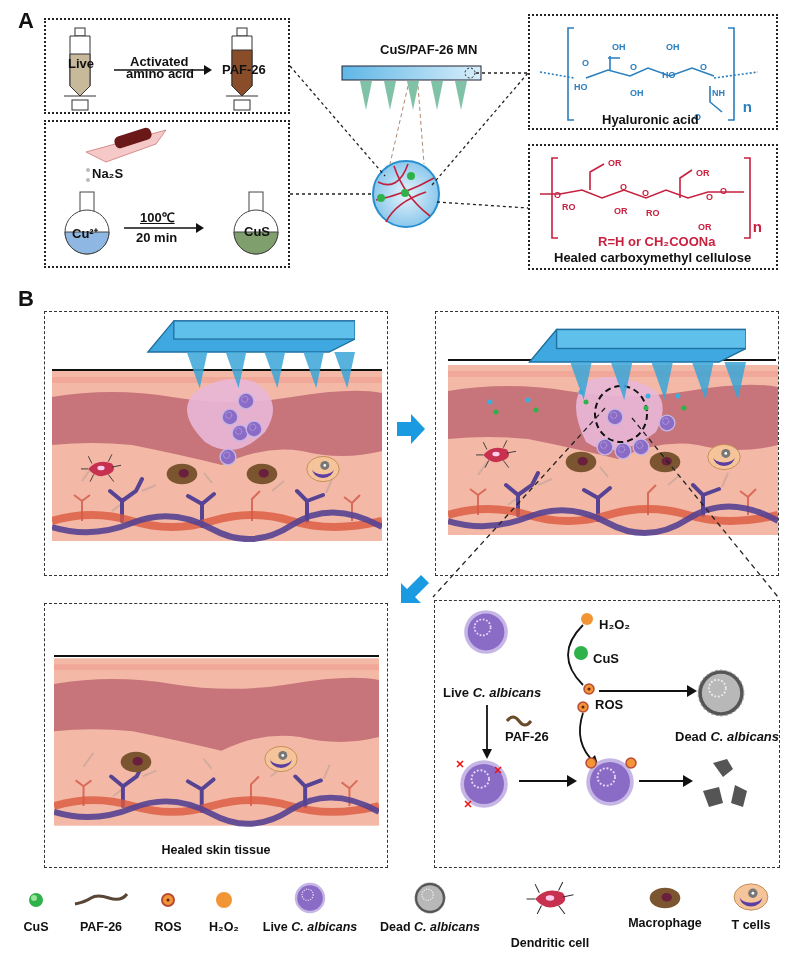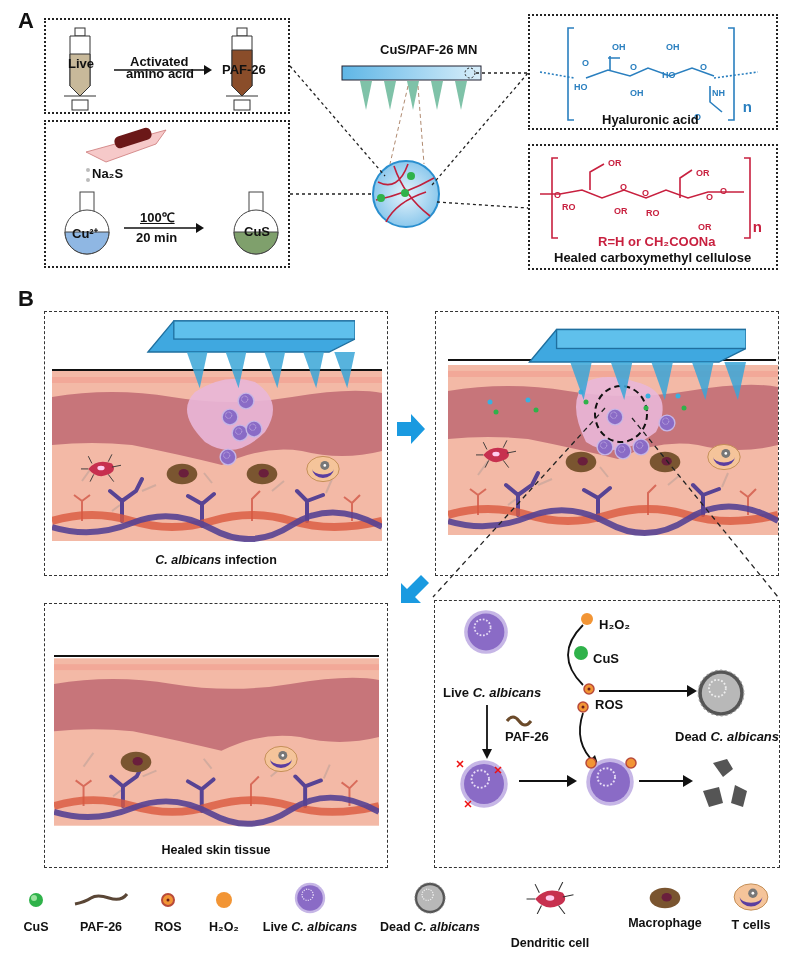--- a/index.html
+++ b/index.html
@@ -240,21 +240,20 @@
     <use href="#live" x="192" y="80" width="18" height="18"></use>
     <use href="#live" x="186" y="112" width="18" height="18"></use>
     <use href="#live" x="200" y="108" width="18" height="18"></use>
     <use href="#live" x="174" y="136" width="18" height="18"></use>
     <use href="#dend" x="36" y="142" width="40" height="28"></use>
     <use href="#macro" x="120" y="150" width="34" height="24"></use>
     <use href="#macro" x="200" y="150" width="34" height="24"></use>
     <use href="#tcell" x="260" y="142" width="36" height="30"></use>
     <use href="#mnpatch" x="90" y="0" width="220" height="80"></use>
   </svg>
-  <div class="cap" style="left:0;right:0;bottom:8px;"><span class="it">C. albicans</span><span> infection</span></div>
 </div>
 
 <svg width="30" height="30" style="left:397px;top:414px;">
   <polygon points="0,8 14,8 14,0 28,15 14,30 14,22 0,22" fill="#1a9ae0"></polygon>
 </svg>
 
 <div class="dashbox" style="left:435px;top:311px;width:344px;height:265px;">
   <svg width="344" height="265">
     <use href="#skin" x="12" y="48" width="330" height="180"></use>
     <line x1="12" y1="48" x2="340" y2="48" stroke="#111" stroke-width="2"></line>

